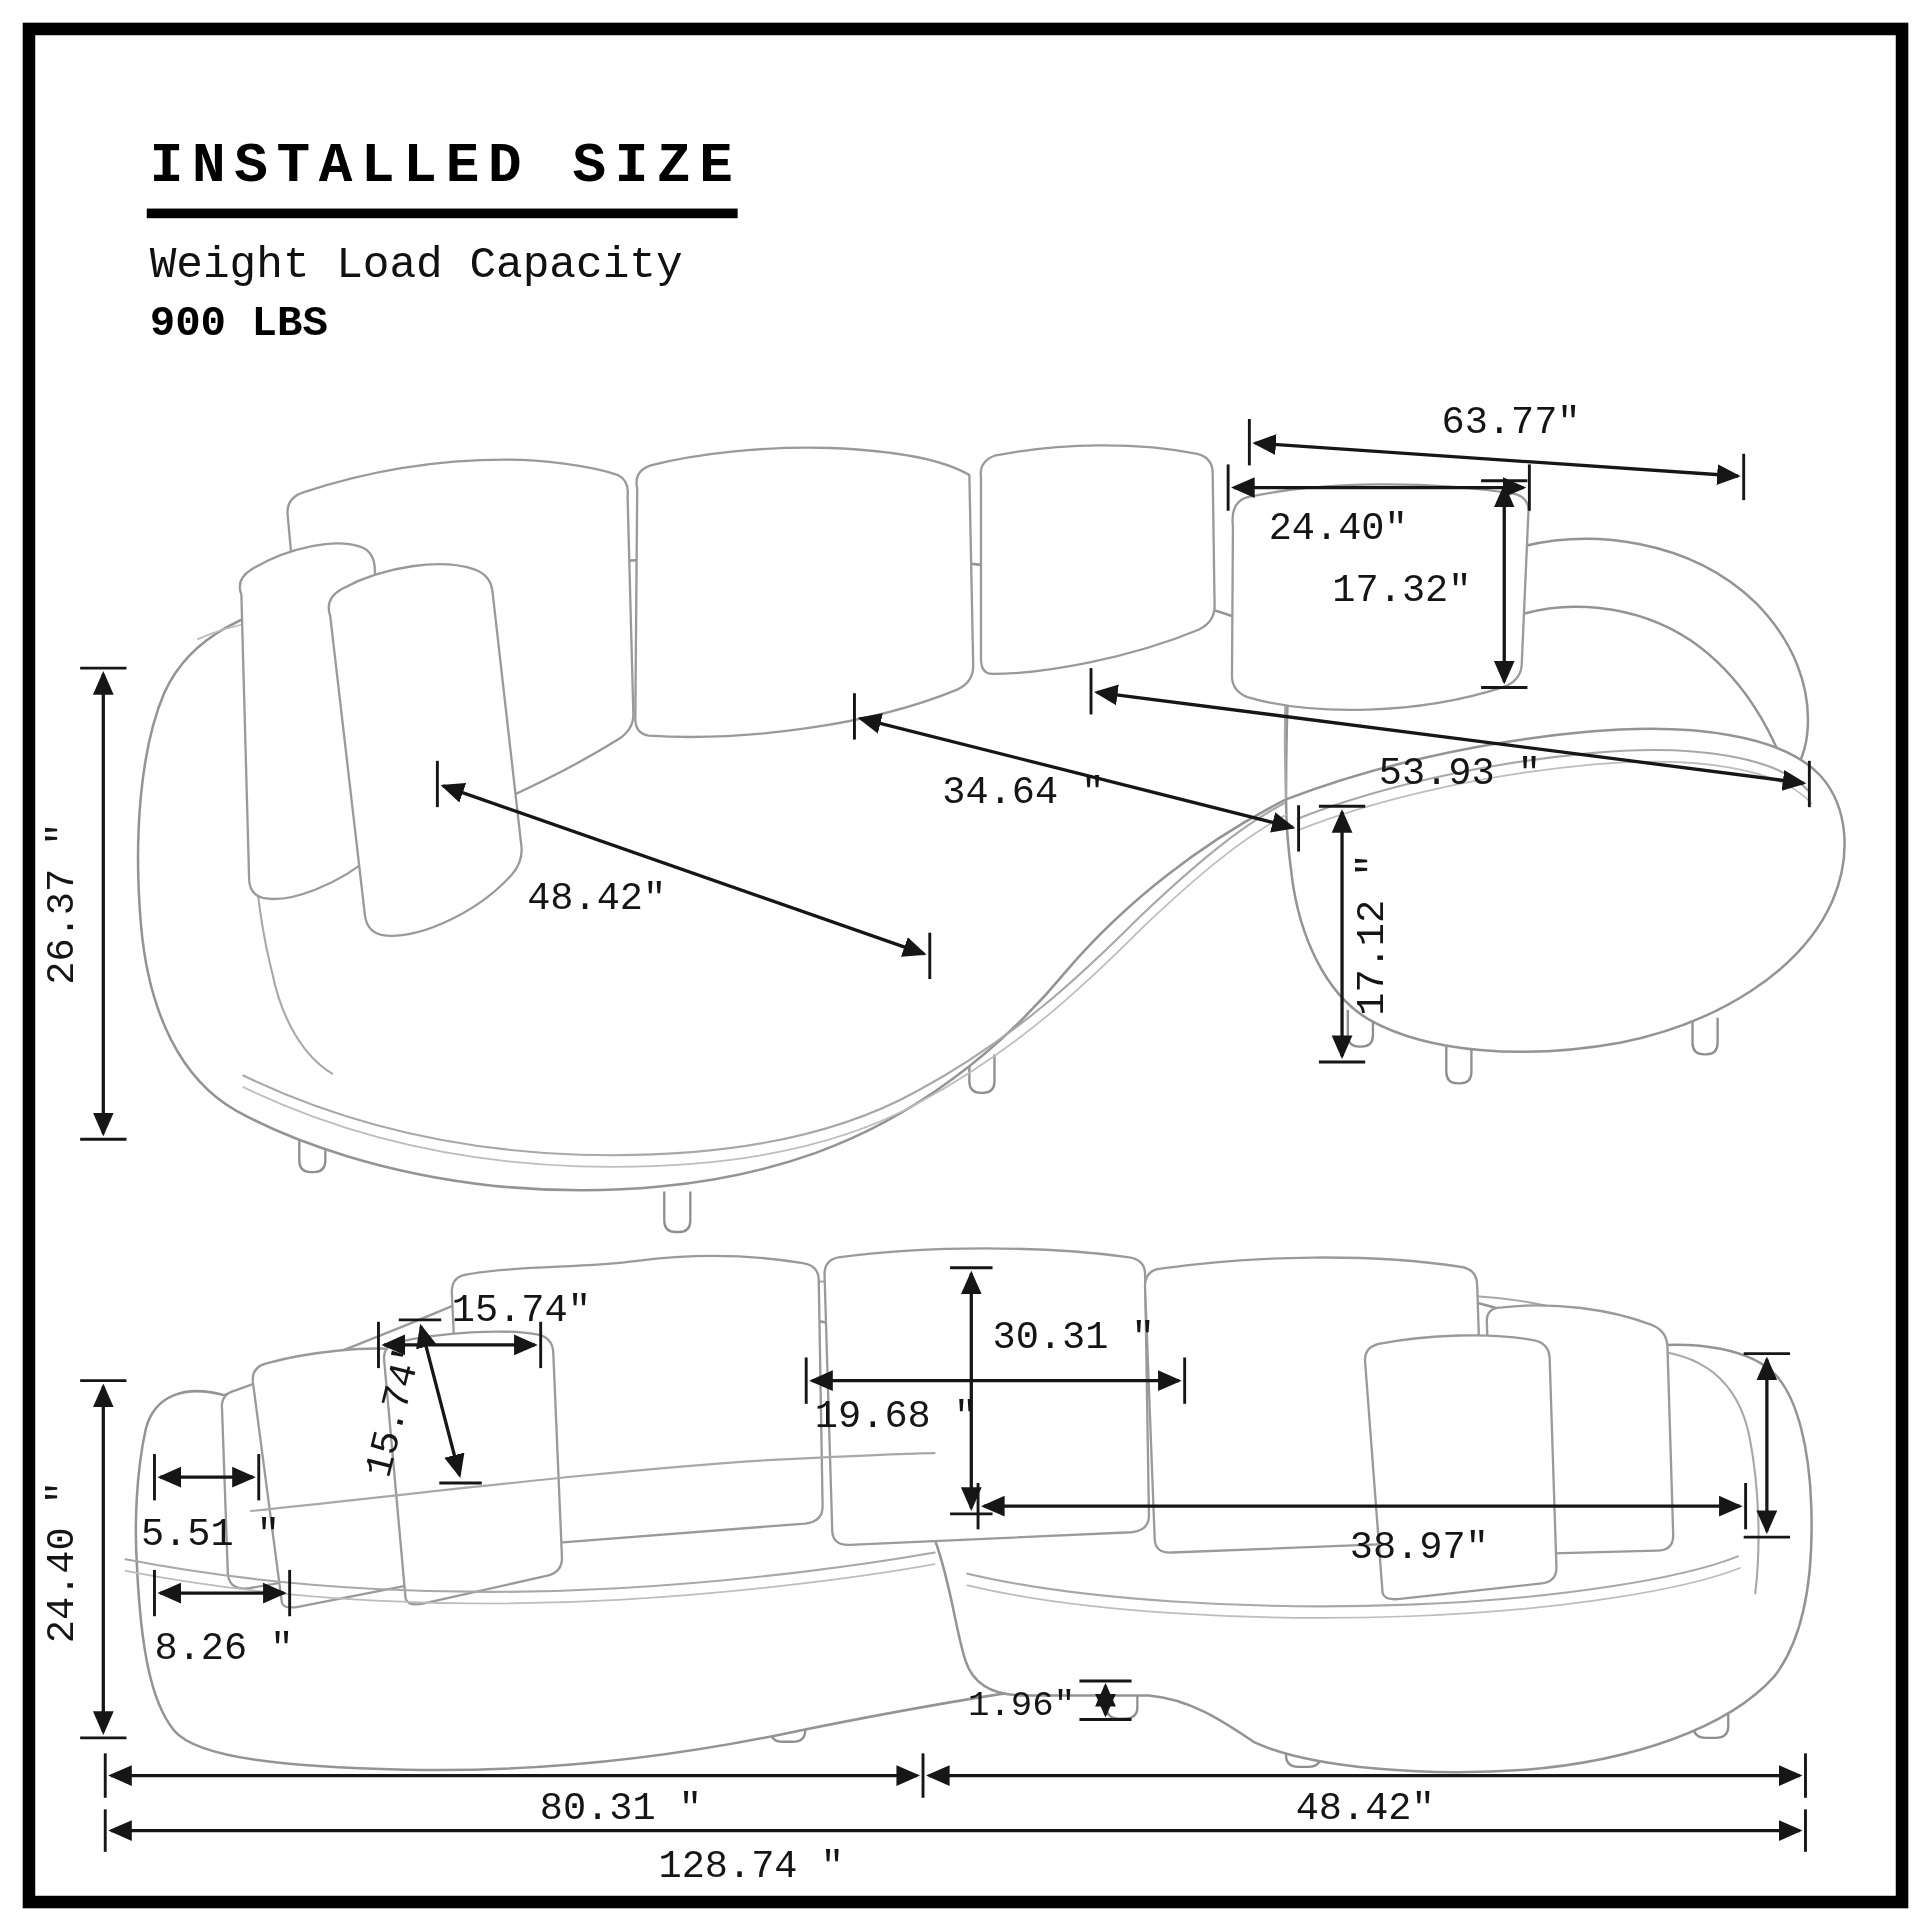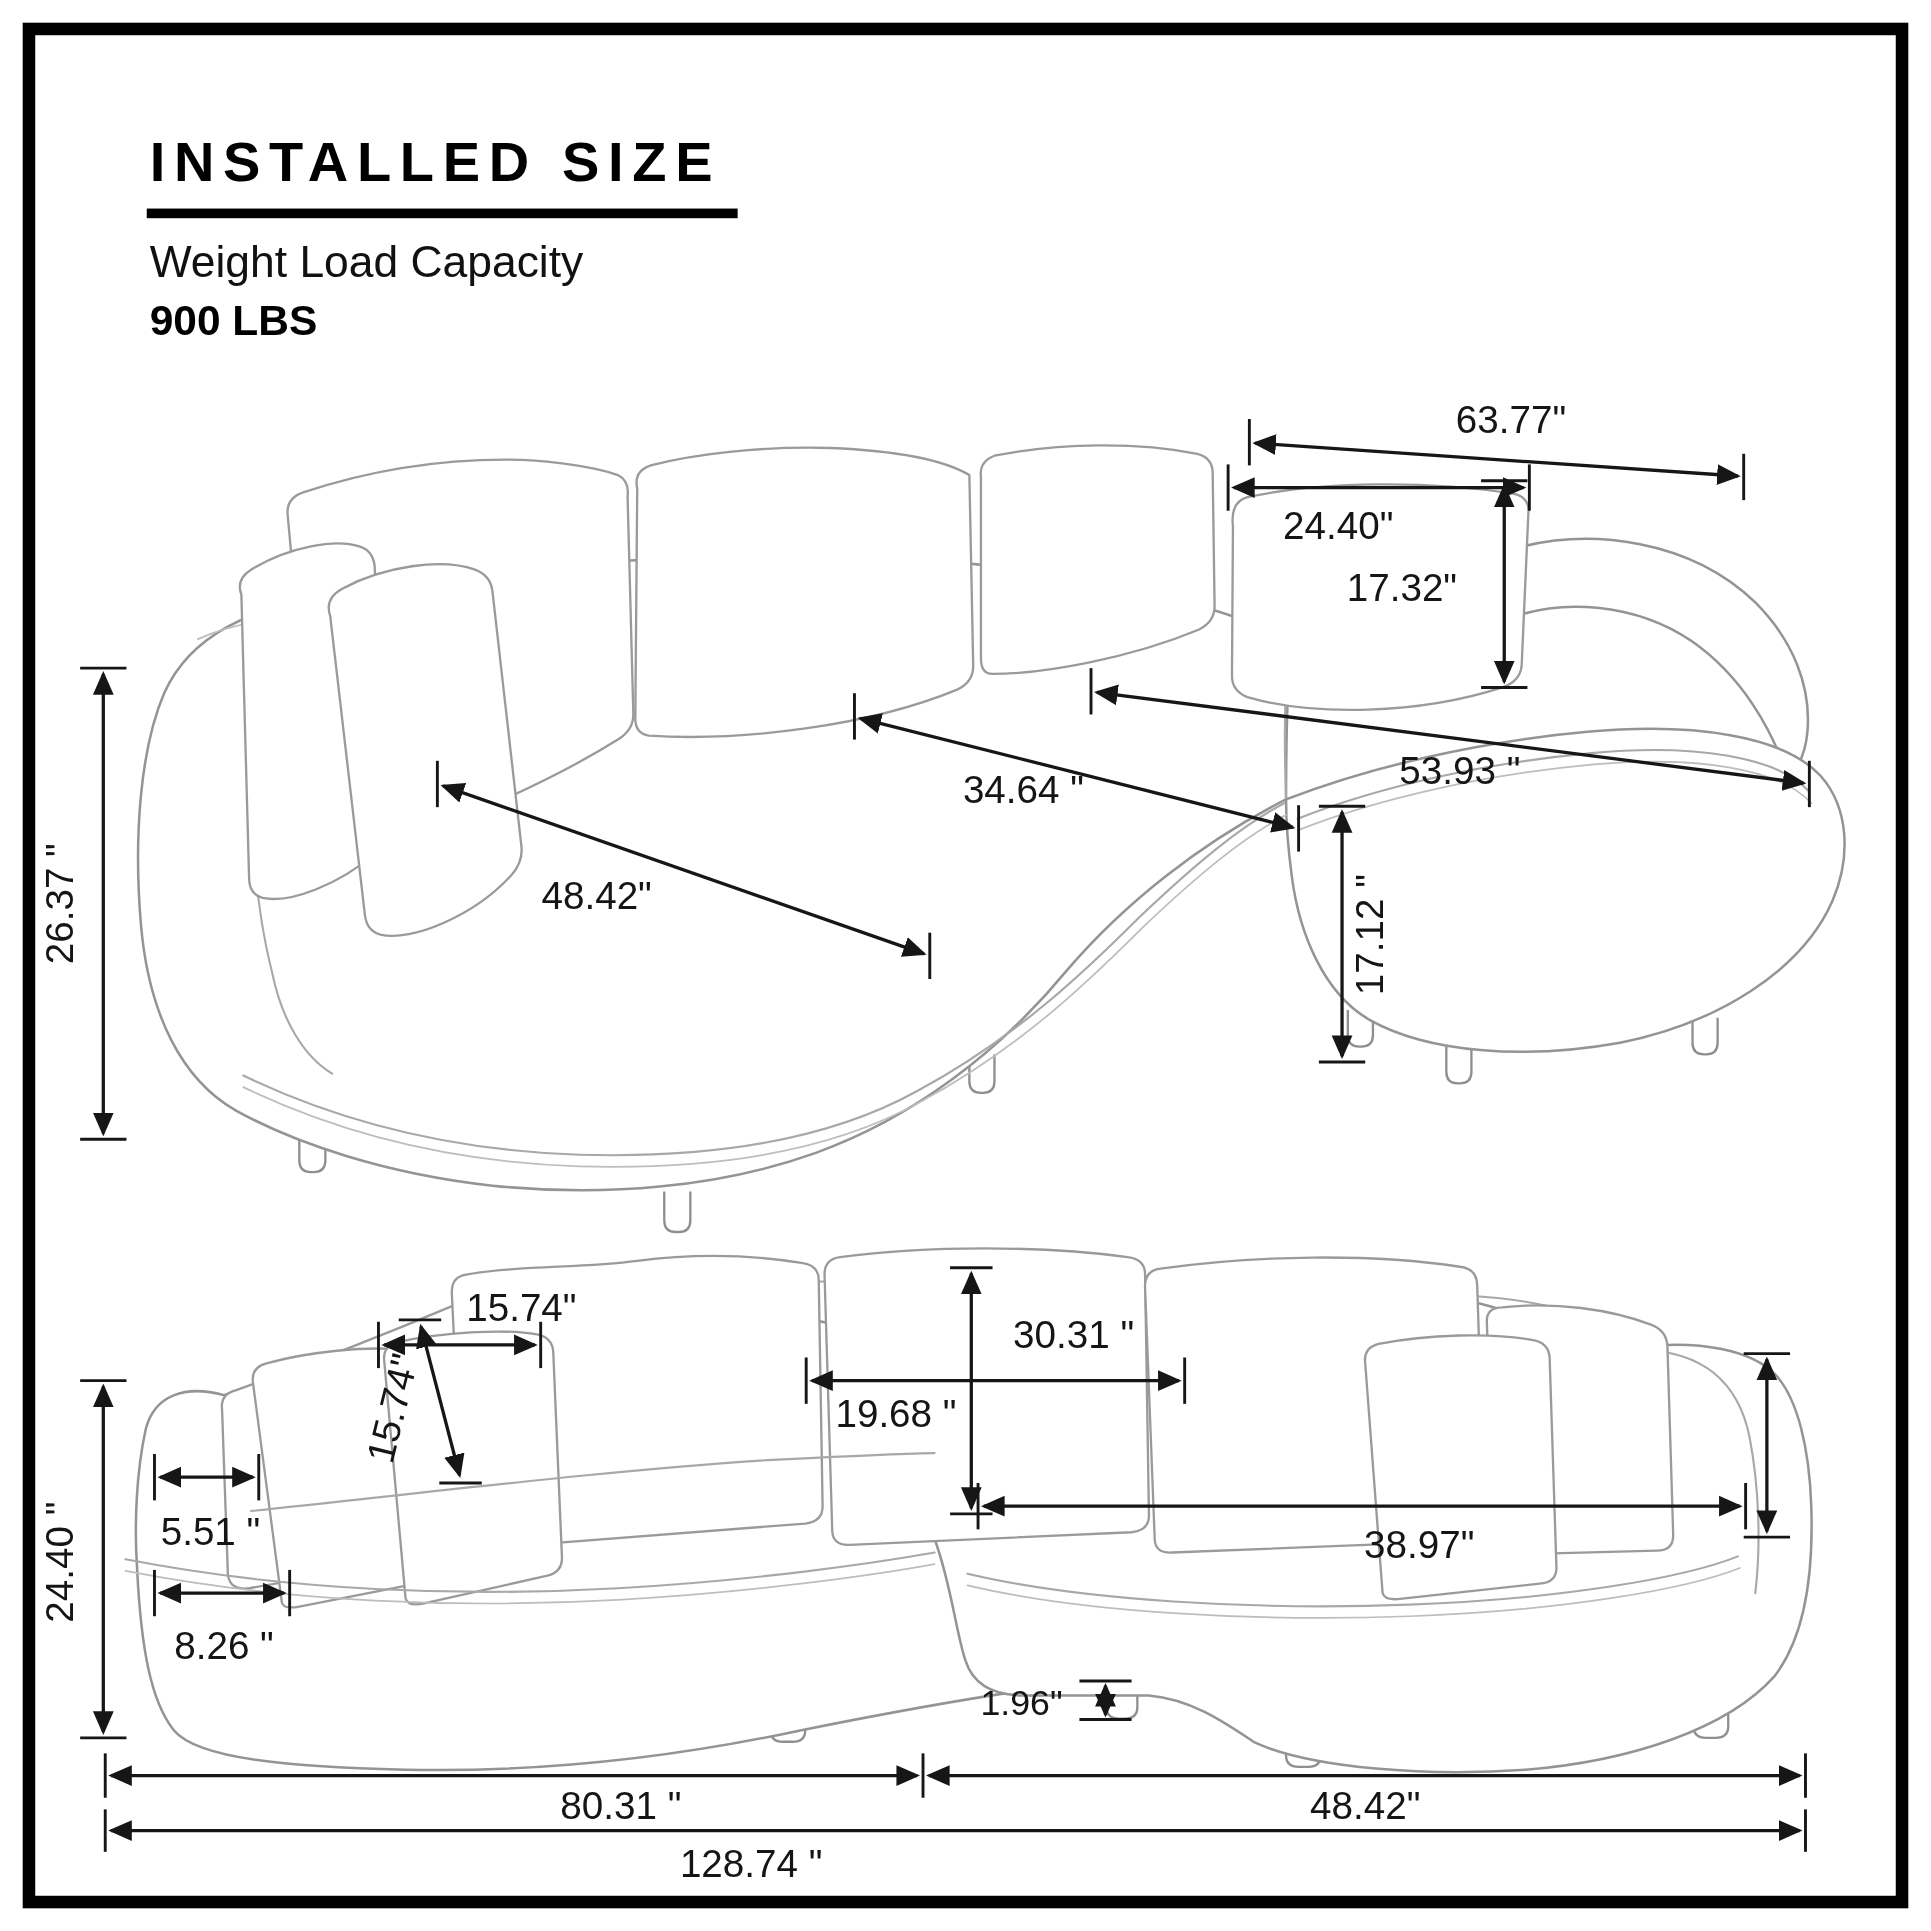--- a/index.html
+++ b/index.html
@@ -1,17 +1,17 @@
 <!DOCTYPE html>
 <html><head>
 <meta charset="utf-8">
 <style>
   html,body{margin:0;padding:0;background:#ffffff;}
   .canvas{position:relative;width:1931px;height:1931px;background:#ffffff;overflow:hidden;
-          font-family:Liberation Sans, sans-serif;}
+          font-family:Liberation Mono, monospace;}
   svg{position:absolute;inset:0;}
 
   
   .sk      {fill:#ffffff;stroke:#949494;stroke-width:2.6;stroke-linejoin:round;stroke-linecap:round;}
   .sk2     {fill:none;stroke:#a8a8a8;stroke-width:2.2;stroke-linecap:round;}
   .sk3     {fill:none;stroke:#bdbdbd;stroke-width:1.8;stroke-linecap:round;}
   .pillow  {fill:#ffffff;stroke:#9a9a9a;stroke-width:2.4;stroke-linejoin:round;}
   .leg     {fill:#ffffff;stroke:#8f8f8f;stroke-width:2.4;stroke-linejoin:round;}
 
   

